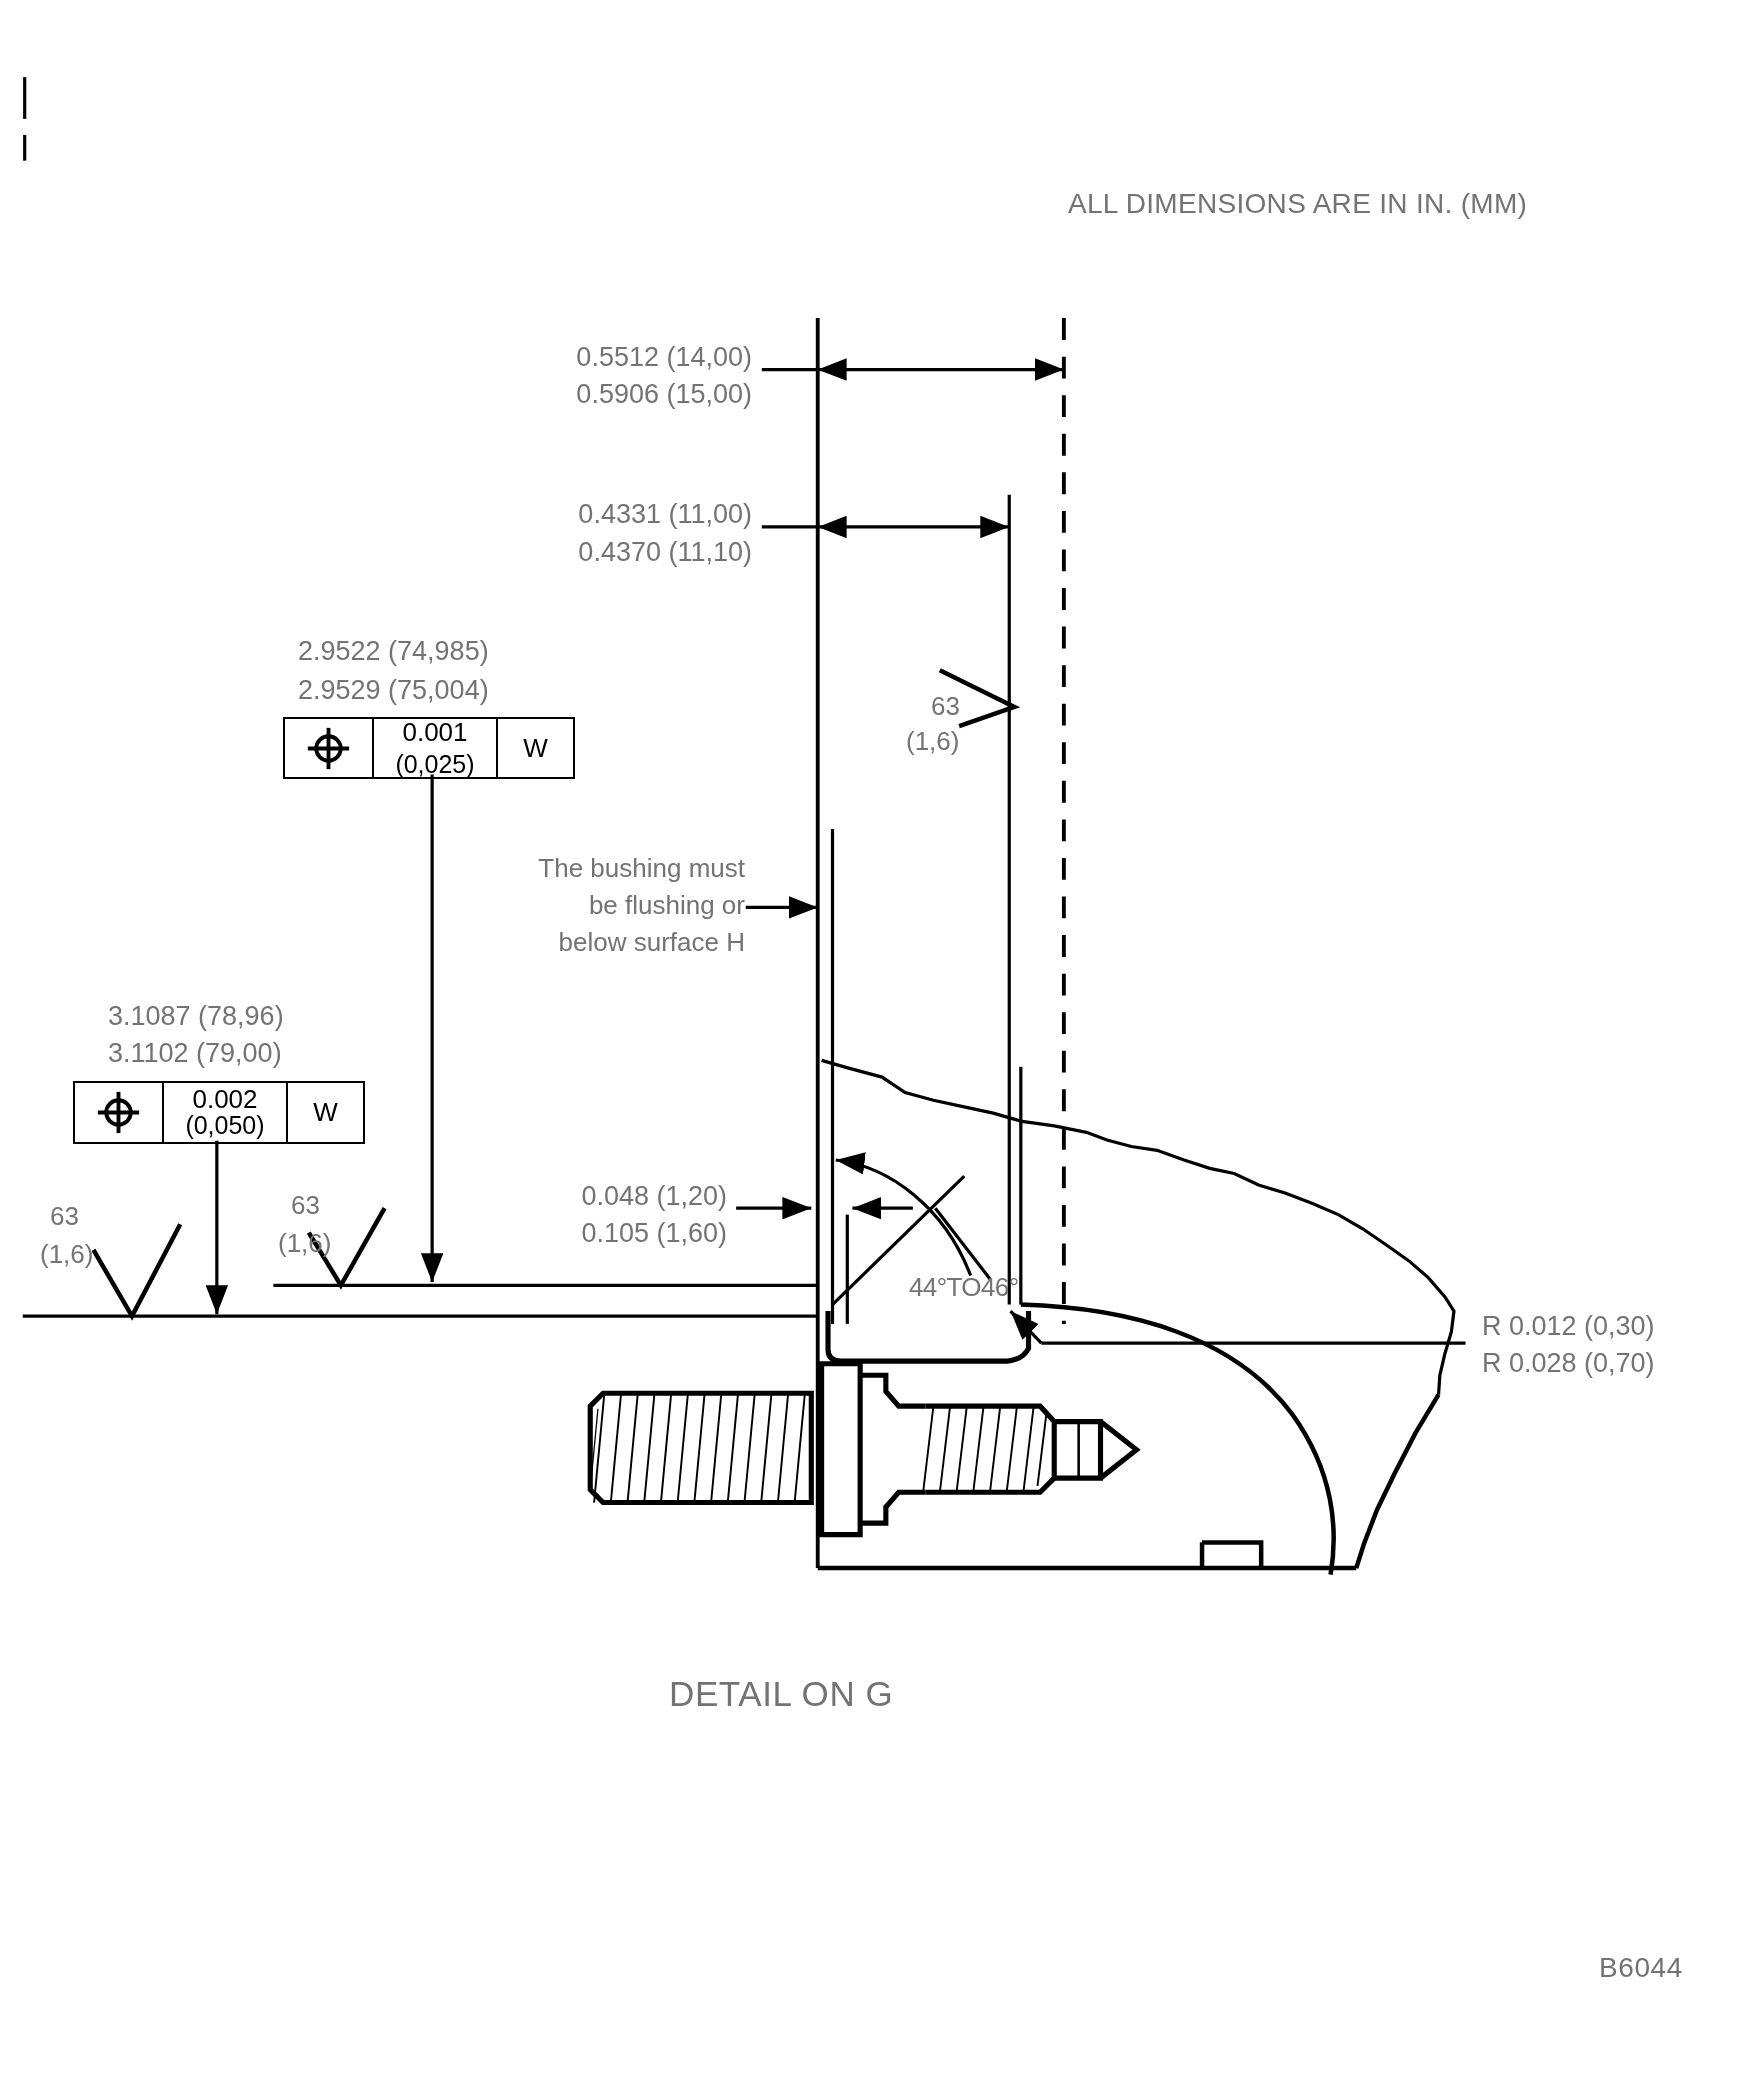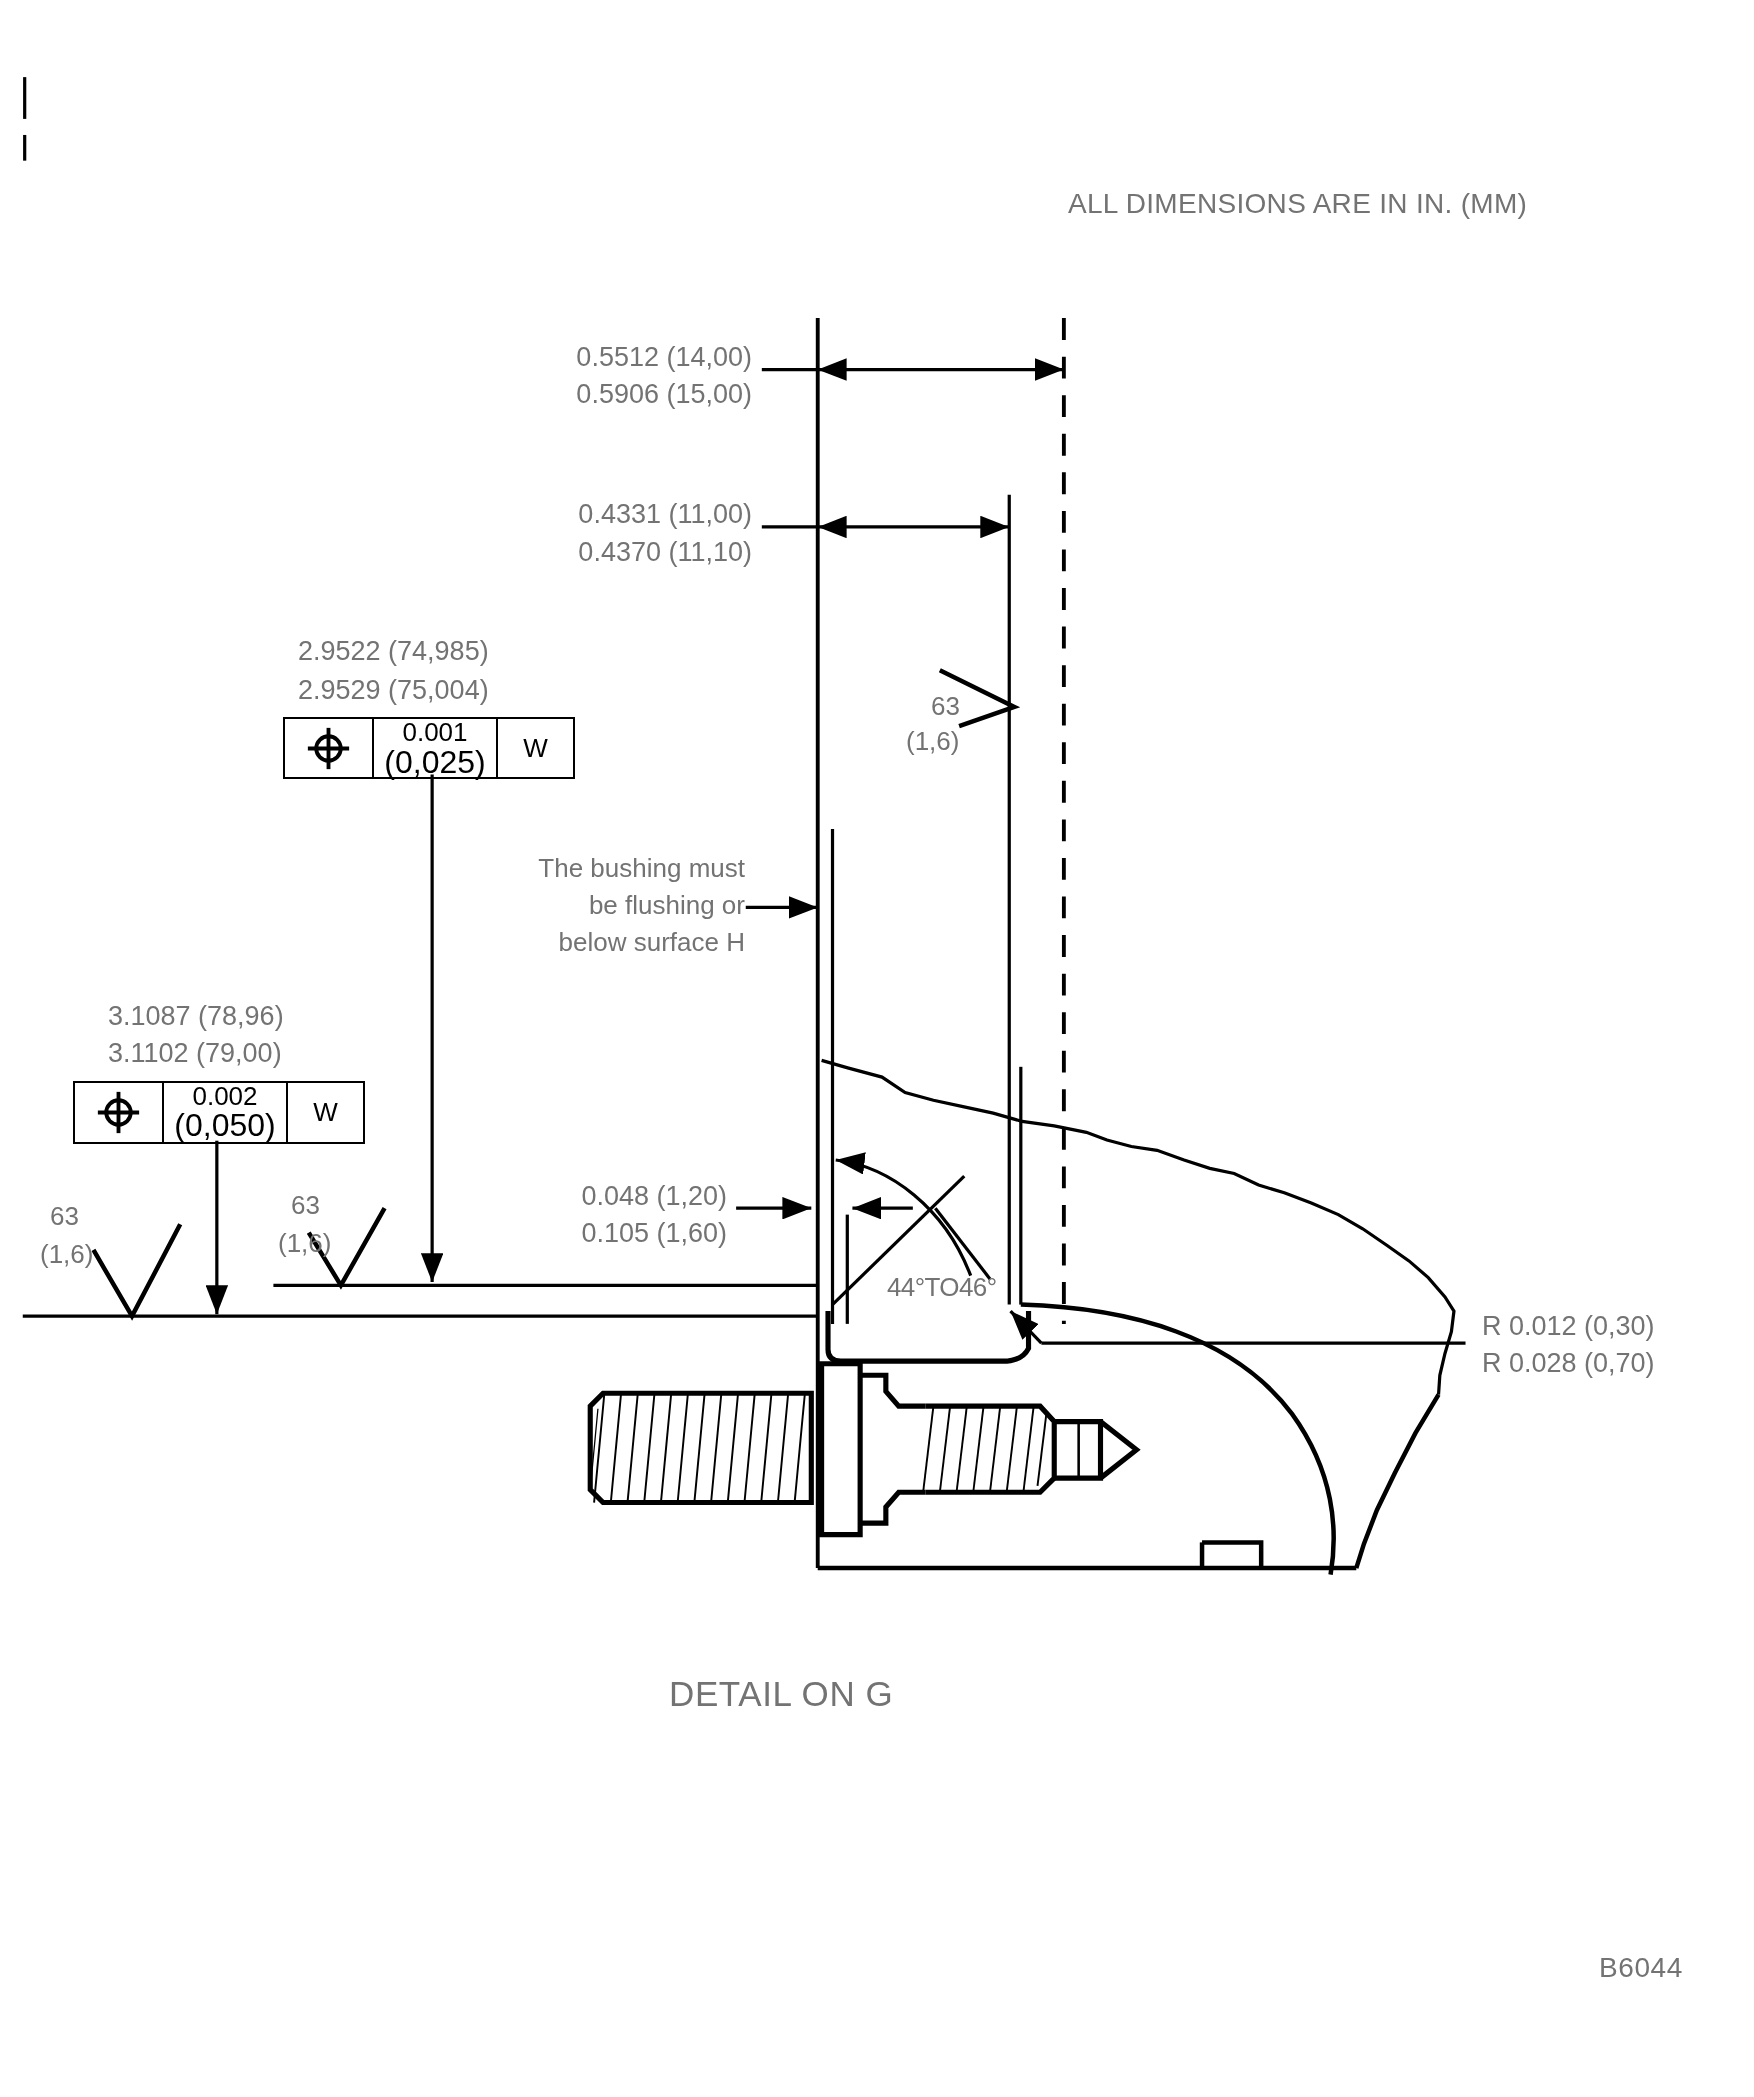--- a/index.html
+++ b/index.html
@@ -9,21 +9,21 @@
     font-family:"Liberation Sans","DejaVu Sans",sans-serif;
     color:#000;
   }
   #sheet{position:absolute;inset:0;}
   svg#dwg{position:absolute;left:0;top:0;width:1755px;height:2097px;}
   .txt{position:absolute;white-space:pre;color:#737373;line-height:1.0;}
   .t-header{font-size:28px;letter-spacing:0.3px;}
   .t-dim{font-size:27px;}
   .t-note{font-size:26px;}
   .t-fcf{font-size:26px;}
-  .t-fcf-sm{font-size:32px;}
+  .t-fcf-sm{font-size:25px;}
   .t-surf{font-size:26px;}
   .t-ang{font-size:26px;letter-spacing:-0.6px;}
   .t-cap{font-size:35px;letter-spacing:0.6px;}
   .t-code{font-size:28px;letter-spacing:0.6px;}
   .right-al{text-align:right;}
 </style>
 </head>
 <body>
 
 <div id="sheet">
@@ -242,21 +242,21 @@
 
   <div class="txt t-dim right-al" style="left:444px;top:1183px;width:283px;">0.048 (1,20)</div>
   <div class="txt t-dim right-al" style="left:444px;top:1220px;width:283px;">0.105 (1,60)</div>
 
   <div class="txt t-surf" style="left:50px;top:1203px;">63</div>
   <div class="txt t-surf" style="left:40px;top:1241px;">(1,6)</div>
 
   <div class="txt t-surf" style="left:291px;top:1192px;">63</div>
   <div class="txt t-surf" style="left:278px;top:1230px;">(1,6)</div>
 
-  <div class="txt t-ang" style="left:887px;top:1274px;">44°TO46°</div>
+  <div class="txt t-ang" style="left:909px;top:1274px;">44°TO46°</div>
 
   <div class="txt t-dim" style="left:1482px;top:1313px;">R 0.012 (0,30)</div>
   <div class="txt t-dim" style="left:1482px;top:1350px;">R 0.028 (0,70)</div>
 
   <div class="txt t-cap" style="left:669px;top:1676px;">DETAIL ON G</div>
 
   <div class="txt t-code" style="left:1599px;top:1954px;">B6044</div>
 
 </div>
 

